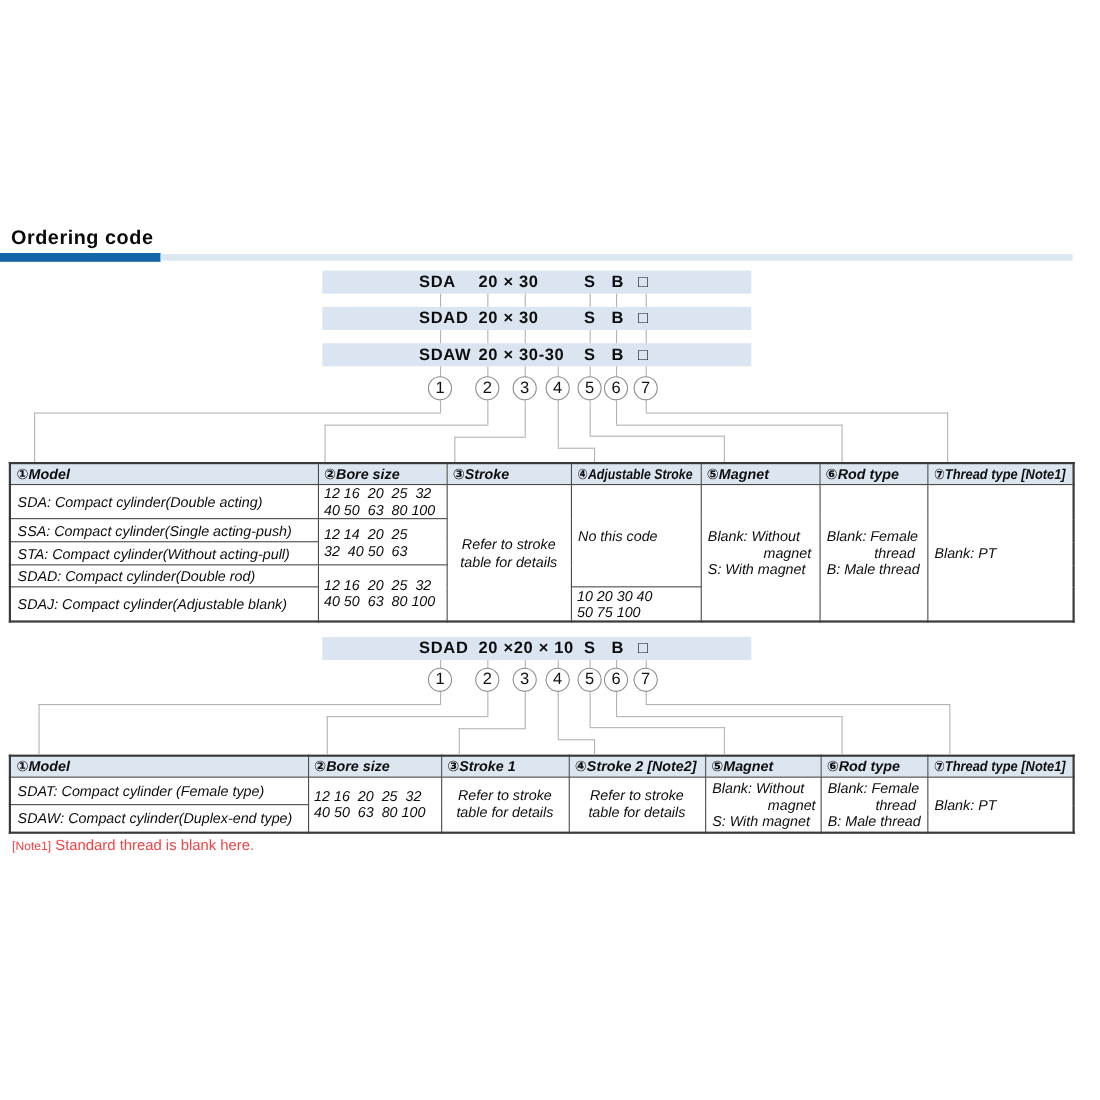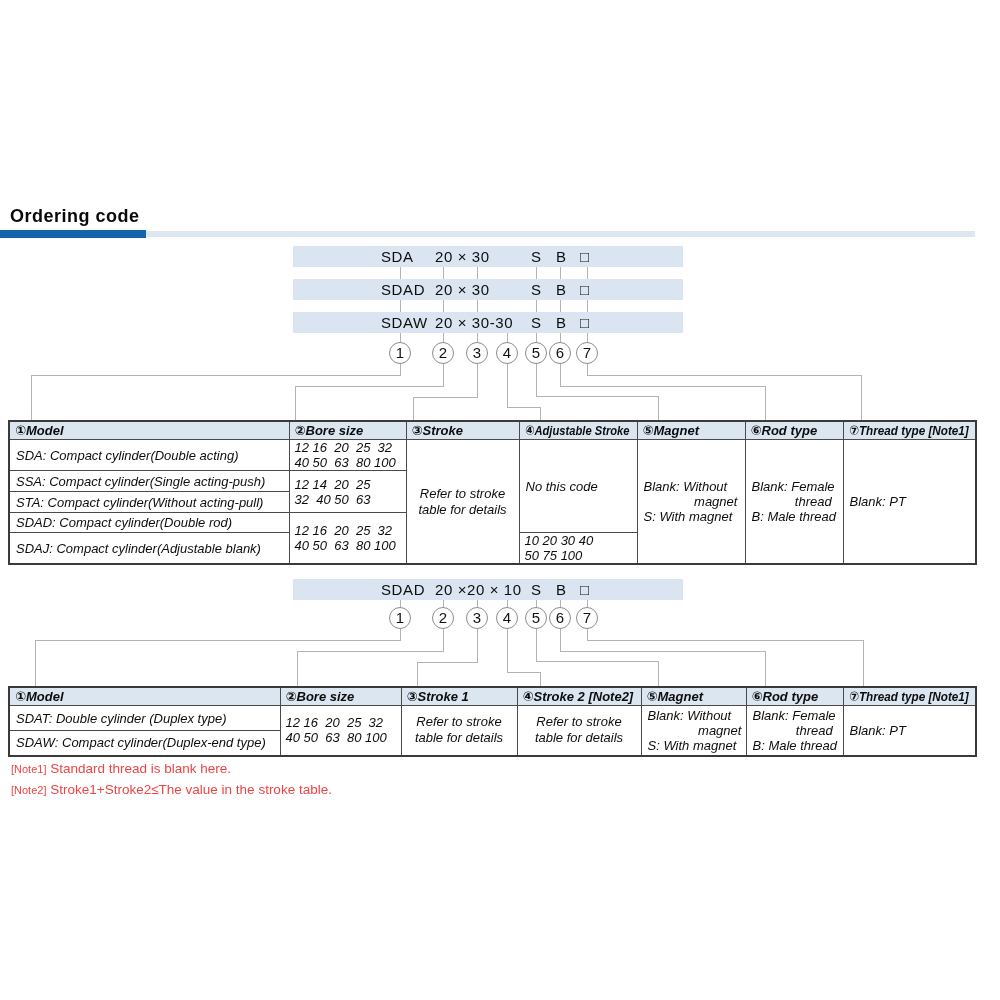--- a/index.html
+++ b/index.html
@@ -6,21 +6,21 @@
   html,body { width:1000px; height:1000px; background:#ffffff;
     font-family:"Liberation Sans","DejaVu Sans",sans-serif; color:#111; }
   #page { position:relative; width:1000px; height:1000px; background:#fff; overflow:hidden; }
 
   .title { position:absolute; left:10px; top:206px; font-size:18px; font-weight:bold;
     letter-spacing:0.5px; color:#0a0a0a; }
   .rule-dark  { position:absolute; left:0; top:230px; width:146px; height:8px; background:#1565a9; }
   .rule-light { position:absolute; left:146px; top:231px; width:829px; height:6px; background:#dde7f1; }
 
   .bar { position:absolute; left:293px; width:390px; height:21px; background:#dbe5f1; }
-  .bar span { position:absolute; top:2px; font-size:15px; font-weight:normal;
+  .bar span { position:absolute; top:2px; font-size:15px; font-weight:bold;
     letter-spacing:0.6px; white-space:pre; color:#0d0d0d;text-align:right; }
   .seg-model { left:88px; }
   .seg-size  { left:142px; }
   .seg-s     { left:238px; }
   .seg-b     { left:263px; }
   .seg-sq    { left:287px; font-size:11px; top:4px; font-weight:bold; }
 
   .circle { position:absolute; width:22px; height:22px; border:1px solid #8d8d8d;
     border-radius:50%; background:#fff; text-align:center; line-height:20px;
     font-size:15px; color:#111; z-index:3; }
@@ -156,21 +156,21 @@
         <tr style="height:17px">
       <th><span>①Model</span></th>
       <th><span>②Bore size</span></th>
       <th><span>③Stroke 1</span></th>
       <th><span>④Stroke 2 [Note2]</span></th>
       <th><span>⑤Magnet</span></th>
       <th><span>⑥Rod type</span></th>
       <th><span class="condense2">⑦Thread type [Note1]</span></th>
     </tr>
     <tr style="height:25px">
-      <td>SDAT: Double cylinder (Duplex type)</td>
+      <td>SDAT: Compact cylinder (Female type)</td>
       <td class="nums" rowspan="2">12 16  20  25  32
 40 50  63  80 100</td>
       <td class="center" rowspan="2">Refer to stroke
 table for details</td>
       <td class="center" rowspan="2">Refer to stroke
 table for details</td>
       <td class="pre" rowspan="2">Blank: Without
               magnet
 S: With magnet</td>
       <td class="pre" rowspan="2">Blank: Female
@@ -178,21 +178,20 @@
 B: Male thread</td>
       <td rowspan="2">Blank: PT</td>
     </tr>
     <tr style="height:25px">
       <td>SDAW: Compact cylinder(Duplex-end type)</td>
     </tr>
   </tbody>
     </table>
 
   <div class="note" style="top:761px"><span class="tag">[Note1]</span><span> Standard thread is blank here.</span></div>
-  <div class="note" style="top:782px"><span class="tag">[Note2]</span><span> Stroke1+Stroke2≤The value in the stroke table.</span></div>
 
 <div class="cline" style="left: 400px; top: 267px; width: 1px; height: 12px;"></div>
     <div class="cline" style="left: 400px; top: 300px; width: 1px; height: 12px;"></div>
     <div class="cline" style="left: 443px; top: 267px; width: 1px; height: 12px;"></div>
     <div class="cline" style="left: 443px; top: 300px; width: 1px; height: 12px;"></div>
     <div class="cline" style="left: 477px; top: 267px; width: 1px; height: 12px;"></div>
     <div class="cline" style="left: 477px; top: 300px; width: 1px; height: 12px;"></div>
     <div class="cline" style="left: 536px; top: 267px; width: 1px; height: 12px;"></div>
     <div class="cline" style="left: 536px; top: 300px; width: 1px; height: 12px;"></div>
     <div class="cline" style="left: 560px; top: 267px; width: 1px; height: 12px;"></div>

